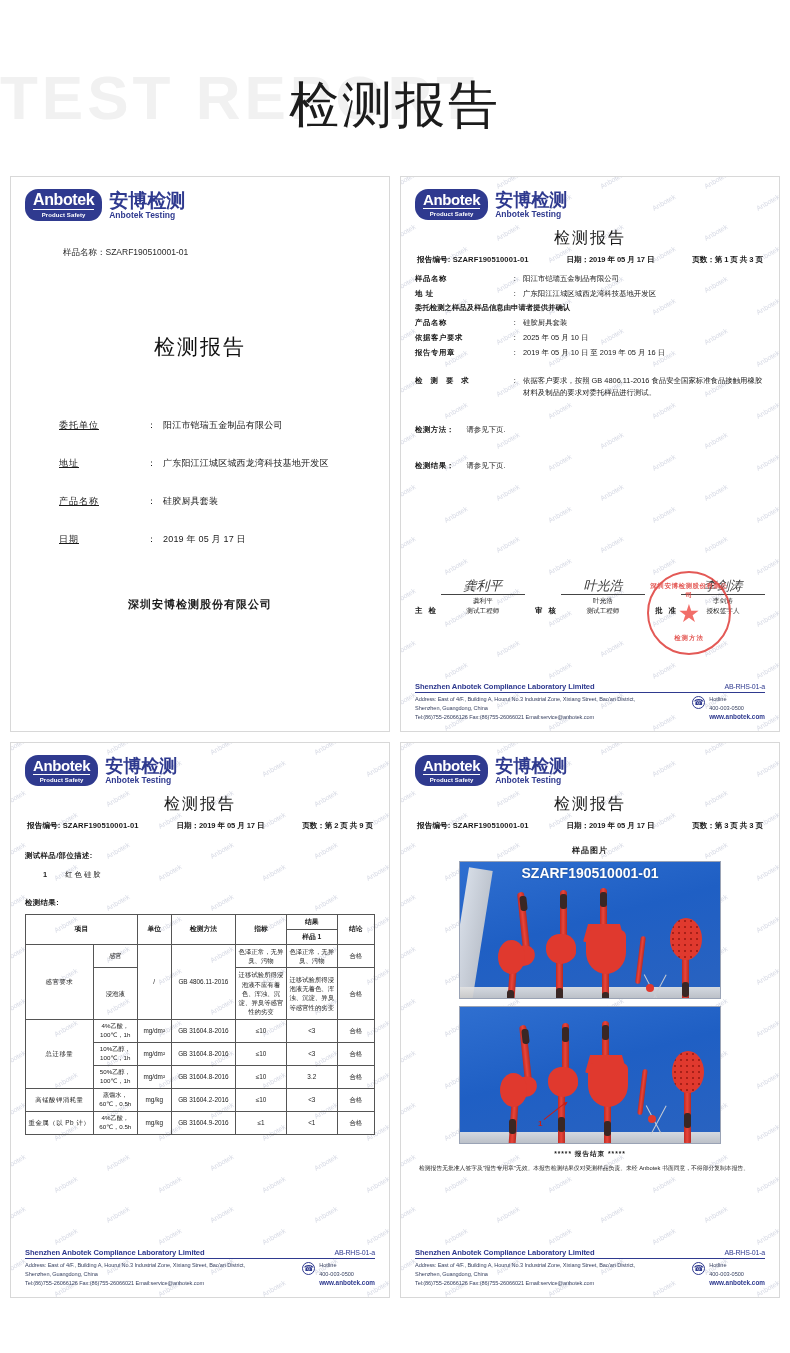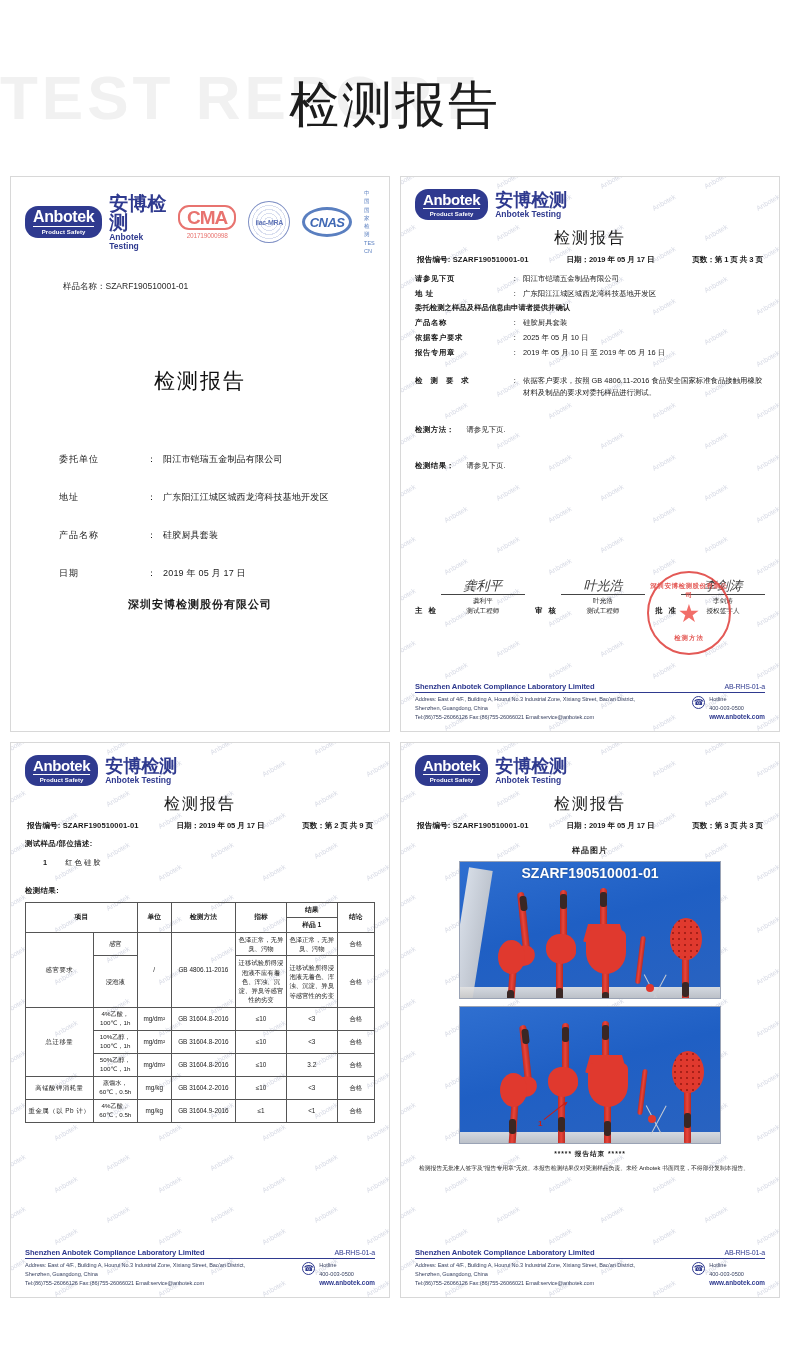--- a/index.html
+++ b/index.html
@@ -112,21 +112,21 @@
   .mark-cntext { font-size: 5.5px; color: #5a7fc0; line-height: 1.5; text-align: left; }
 
   
   .cover-reportno { font-size: 8.5px; margin: 26px 0 0 38px; color: #2a2a2a; }
   .cover-title {
     text-align: center; font-size: 21px; margin-top: 74px;
     font-family: "DejaVu Sans", sans-serif; letter-spacing: 2px; color: #111;
   }
   .cover-fields { margin: 58px 0 0 34px; }
   .cover-fields .row { display: flex; margin-bottom: 25px; font-size: 9px; }
-  .cover-fields .lbl { width: 88px; letter-spacing: 1px; }
+  .cover-fields .lbl { width: 88px; letter-spacing: 1px; text-decoration: underline; }
   .cover-fields .colon { width: 16px; }
   .cover-fields .val { letter-spacing: 0.2px; }
   .cover-company {
     position: absolute; left: 0; right: 0; top: 408px;
     text-align: center; font-size: 11px; font-weight: bold; letter-spacing: 1px;
     font-family: "DejaVu Sans", sans-serif;
   }
 
   
   .rpt-title {
@@ -192,21 +192,21 @@
   .ftr-right { display: flex; align-items: flex-start; gap: 4px; }
   .ftr-phone-icon {
     width: 13px; height: 13px; border-radius: 50%;
     border: 1px solid #2f3a8f; color: #2f3a8f; font-size: 8px;
     display: flex; align-items: center; justify-content: center; margin-top: 1px;
   }
   .ftr-contact { font-size: 5.6px; color: #3b4463; line-height: 1.6; }
   .ftr-web { font-size: 6.4px; color: #2f3a8f; font-weight: bold; }
 
   
-  .sec-label { font-size: 7.4px; font-weight: bold; margin-top: 4px; letter-spacing: 0.4px; }
+  .sec-label { font-size: 7.4px; font-weight: bold; margin-top: 16px; letter-spacing: 0.4px; }
   .desc-line { font-size: 7.4px; margin: 9px 0 16px 18px; letter-spacing: 2px; }
   .desc-line .idx { margin-right: 16px; font-weight: bold; }
   table.results {
     width: 100%; border-collapse: collapse; margin-top: 6px;
     font-size: 6.4px; table-layout: fixed;
   }
   table.results th, table.results td {
     border: 0.8px solid #555; padding: 2px 2px; text-align: center; vertical-align: middle;
     line-height: 1.45;
   }
@@ -281,31 +281,20 @@
     <div class="sheet-inner">
       <div class="content">
         <div class="logo-row">
           <div class="ab-badge">
             <span class="b1">Anbotek</span>
             <span class="b2">Product Safety</span>
           </div>
           <div class="ab-cn">
             <span class="c1">安博检测</span>
             <span class="c2">Anbotek Testing</span>
-          </div>
-          <div class="marks">
-            <div class="mark-cma">
-              <div class="cma-box">CMA</div>
-              <div class="cma-num">201719000998</div>
-            </div>
-            <div class="mark-ilac">ilac-MRA</div>
-            <div class="mark-cnas">
-              <div class="cnas-oval">CNAS</div>
-            </div>
-            <div class="mark-cntext">中国<br>国家<br>检测<br>TES<br>CN</div>
           </div>
         </div>
 
         <div class="cover-reportno">
           <span>样品名称：</span><span>SZARF190510001-01</span>
         </div>
 
         <div class="cover-title">检测报告</div>
 
         <div class="cover-fields">
@@ -443,21 +432,21 @@
         <div class="rpt-title">检测报告</div>
 
         <div class="rpt-meta">
           <span class="num"><span>报告编号:</span> <span>SZARF190510001-01</span></span>
           <span><span>日期：</span><span>2019 年 05 月 17 日</span></span>
           <span><span>页数：</span><span>第 1 页 共 3 页</span></span>
         </div>
 
         <div class="field-list">
           <div class="row">
-            <span class="lbl">请参见下页</span>
+            <span class="lbl">样品名称</span>
             <span class="colon">：</span>
             <span class="val">阳江市铠瑞五金制品有限公司</span>
           </div>
           <div class="row">
             <span class="lbl">地    址</span>
             <span class="colon">：</span>
             <span class="val">广东阳江江城区城西龙湾科技基地开发区</span>
           </div>
         </div>
 

